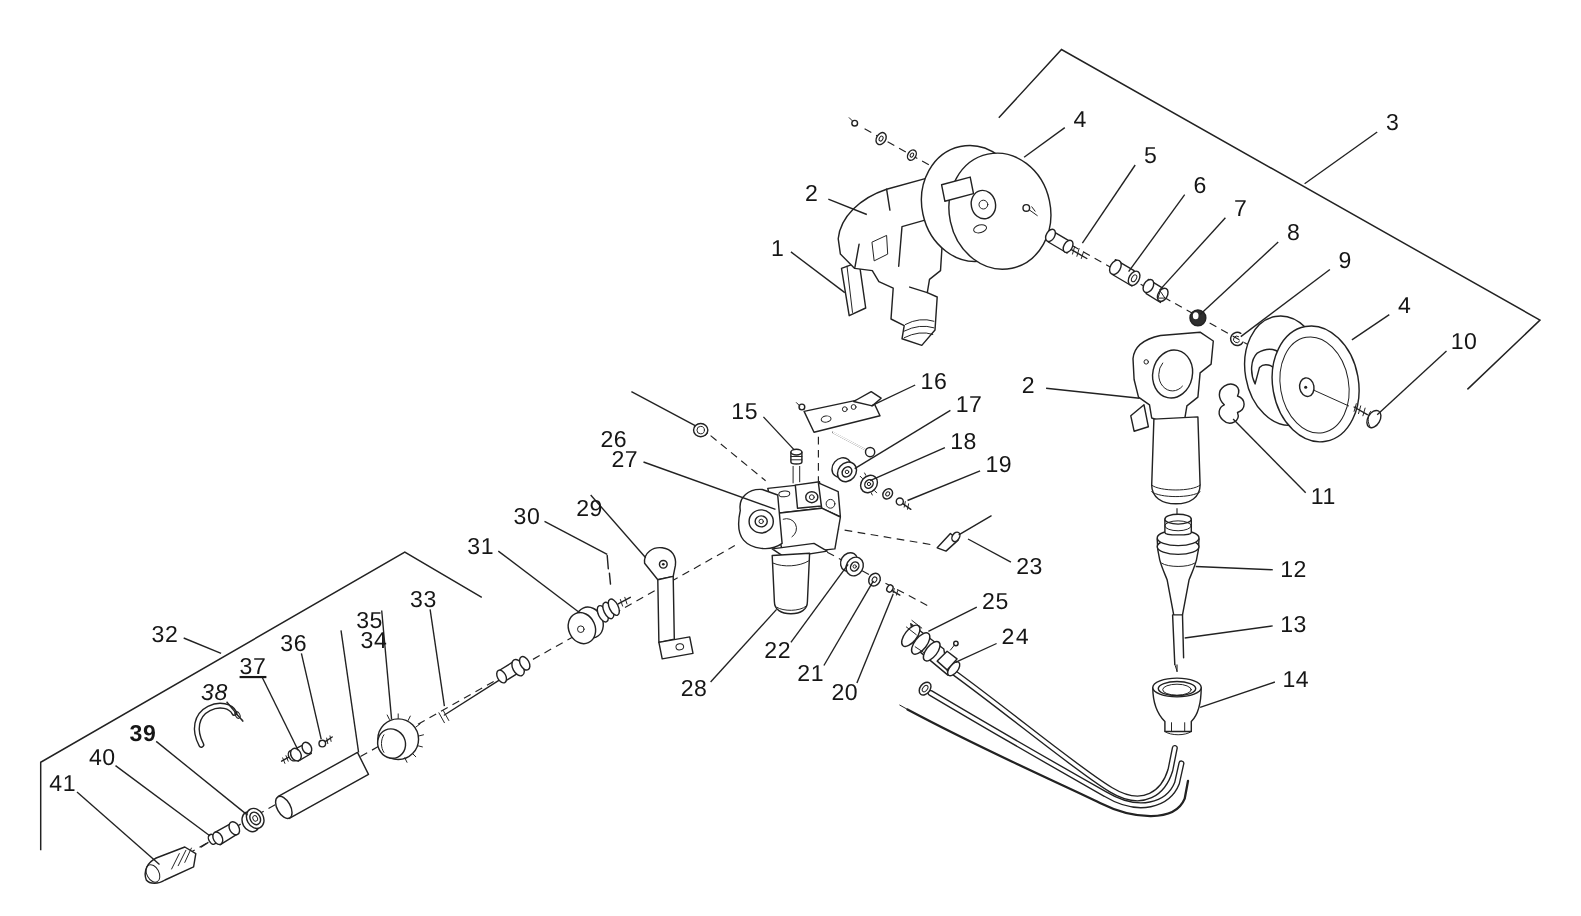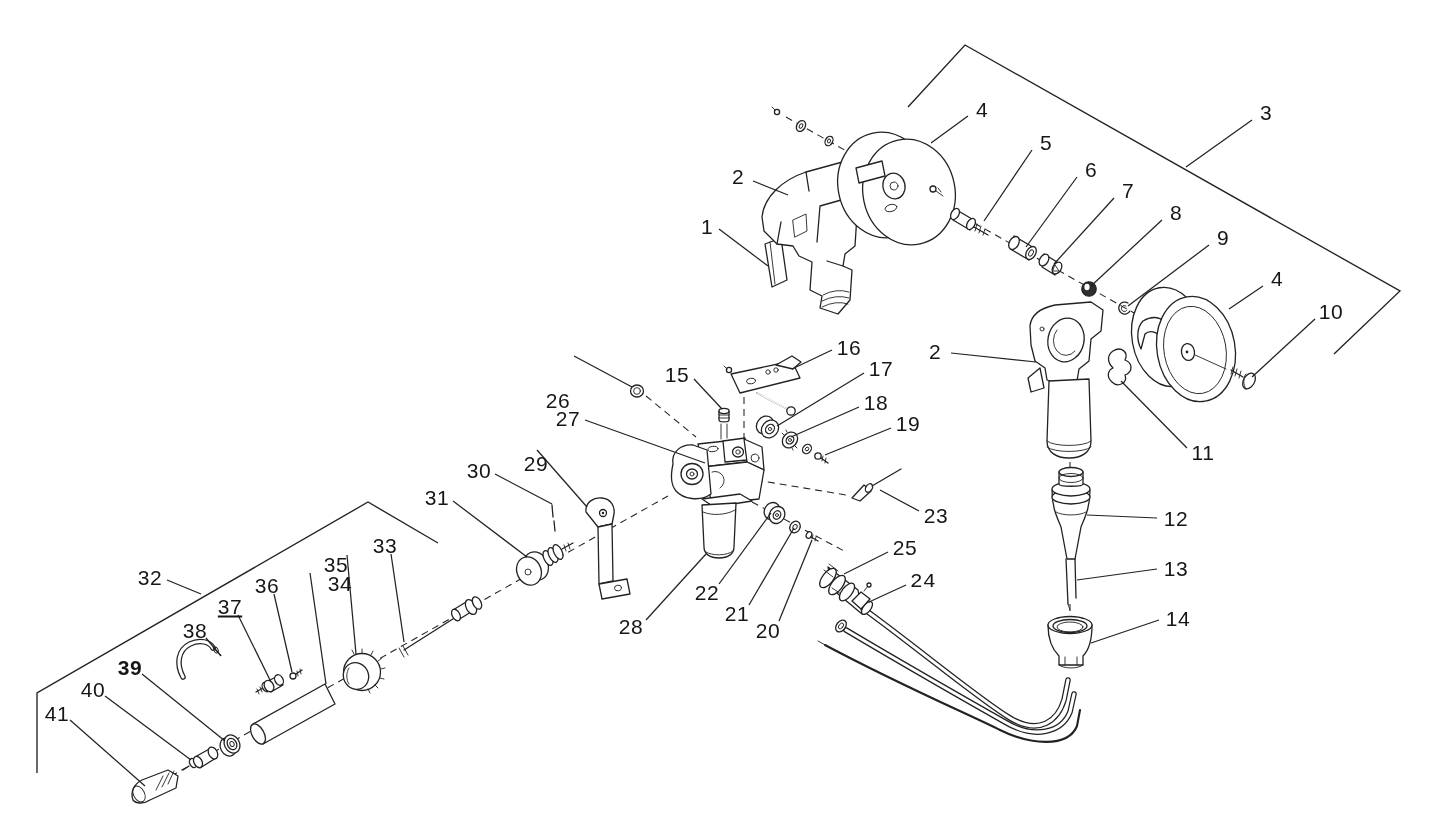--- a/index.html
+++ b/index.html
@@ -441,18 +441,18 @@
       <div class="callout" style="left: 631px; top: 626px;">28</div>
       <div class="callout" style="left: 521px; top: 463px; margin-left: 15px;">29</div>
       <div class="callout" style="left: 479px; top: 470px;">30</div>
       <div class="callout" style="left: 437px; top: 497px;">31</div>
       <div class="callout" style="left: 150px; top: 577px;">32</div>
       <div class="callout" style="left: 385px; top: 545px;">33</div>
       <div class="callout" style="left: 340px; top: 566px; margin-top: 17px;">34</div>
       <div class="callout" style="left: 303px; top: 564px; margin-left: 33px;">35</div>
       <div class="callout" style="left: 267px; top: 585px;">36</div>
       <div class="callout" style="left: 230px; top: 606px; text-decoration: underline;">37</div>
-      <div class="callout" style="left: 195px; top: 630px;">38</div>
+      <div class="callout" style="left: 195px; top: 630px; font-style: italic;">38</div>
       <div class="callout" style="left: 130px; top: 667px; font-weight: bold;">39</div>
       <div class="callout" style="left: 93px; top: 689px;">40</div>
       <div class="callout" style="left: 57px; top: 713px;">41</div>
     </div>
 </div>
 
 </body></html>

